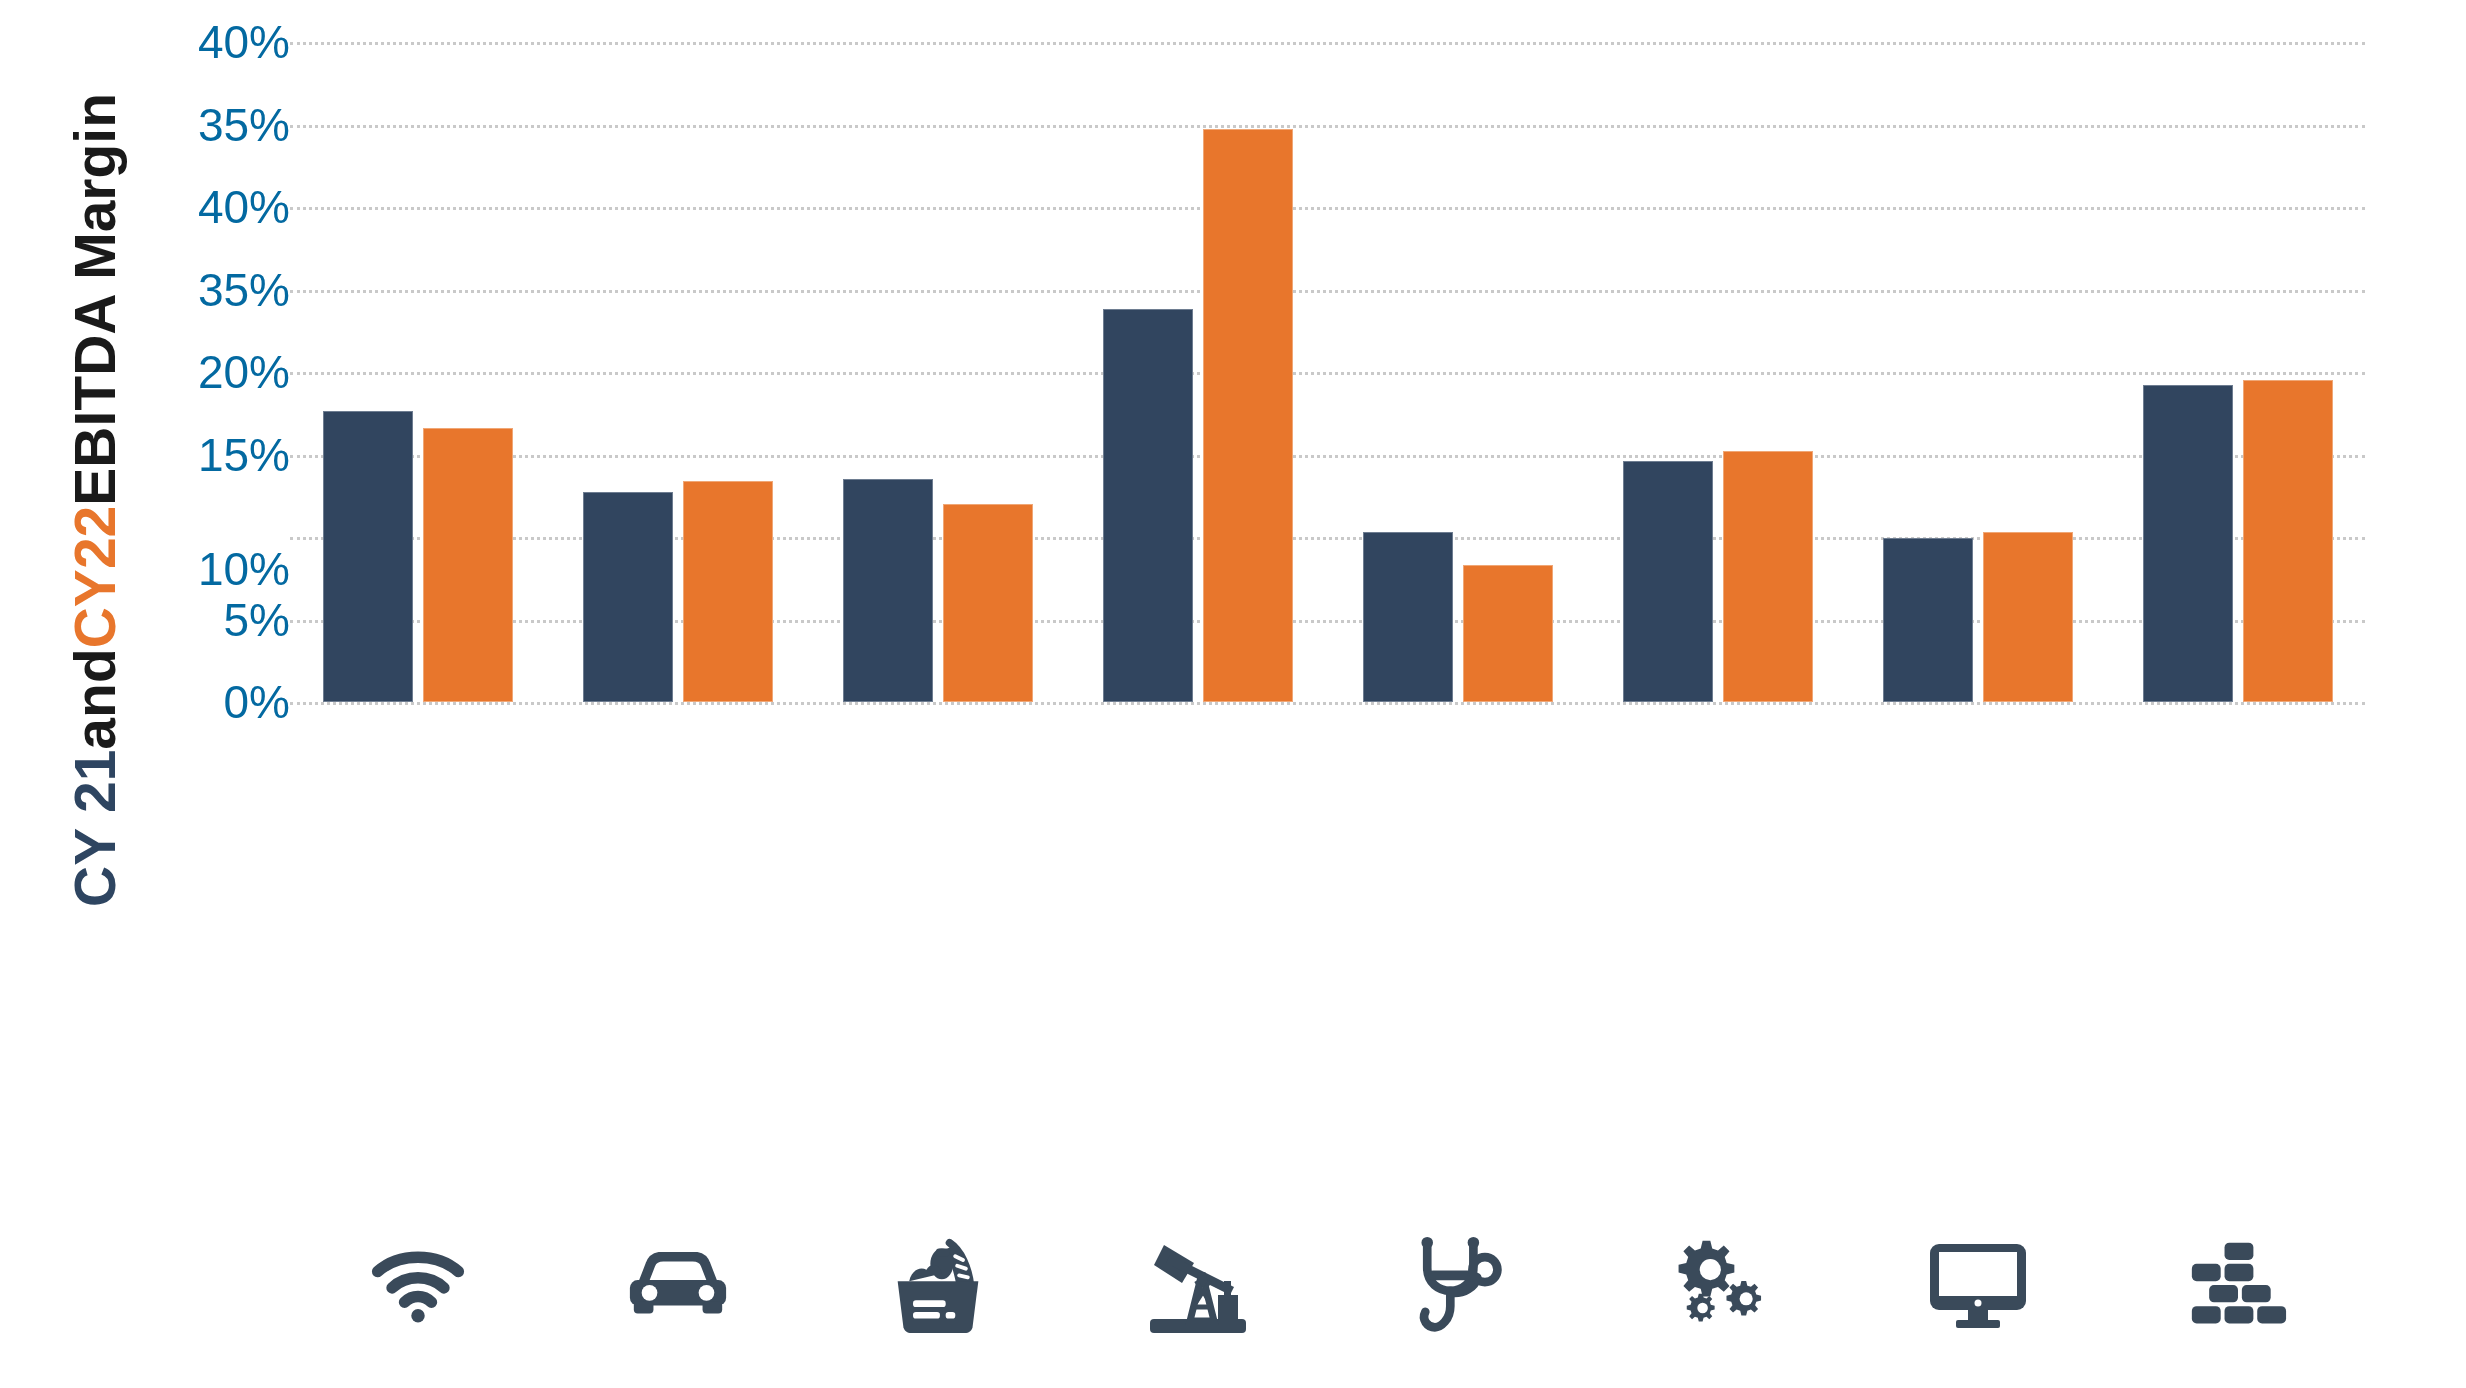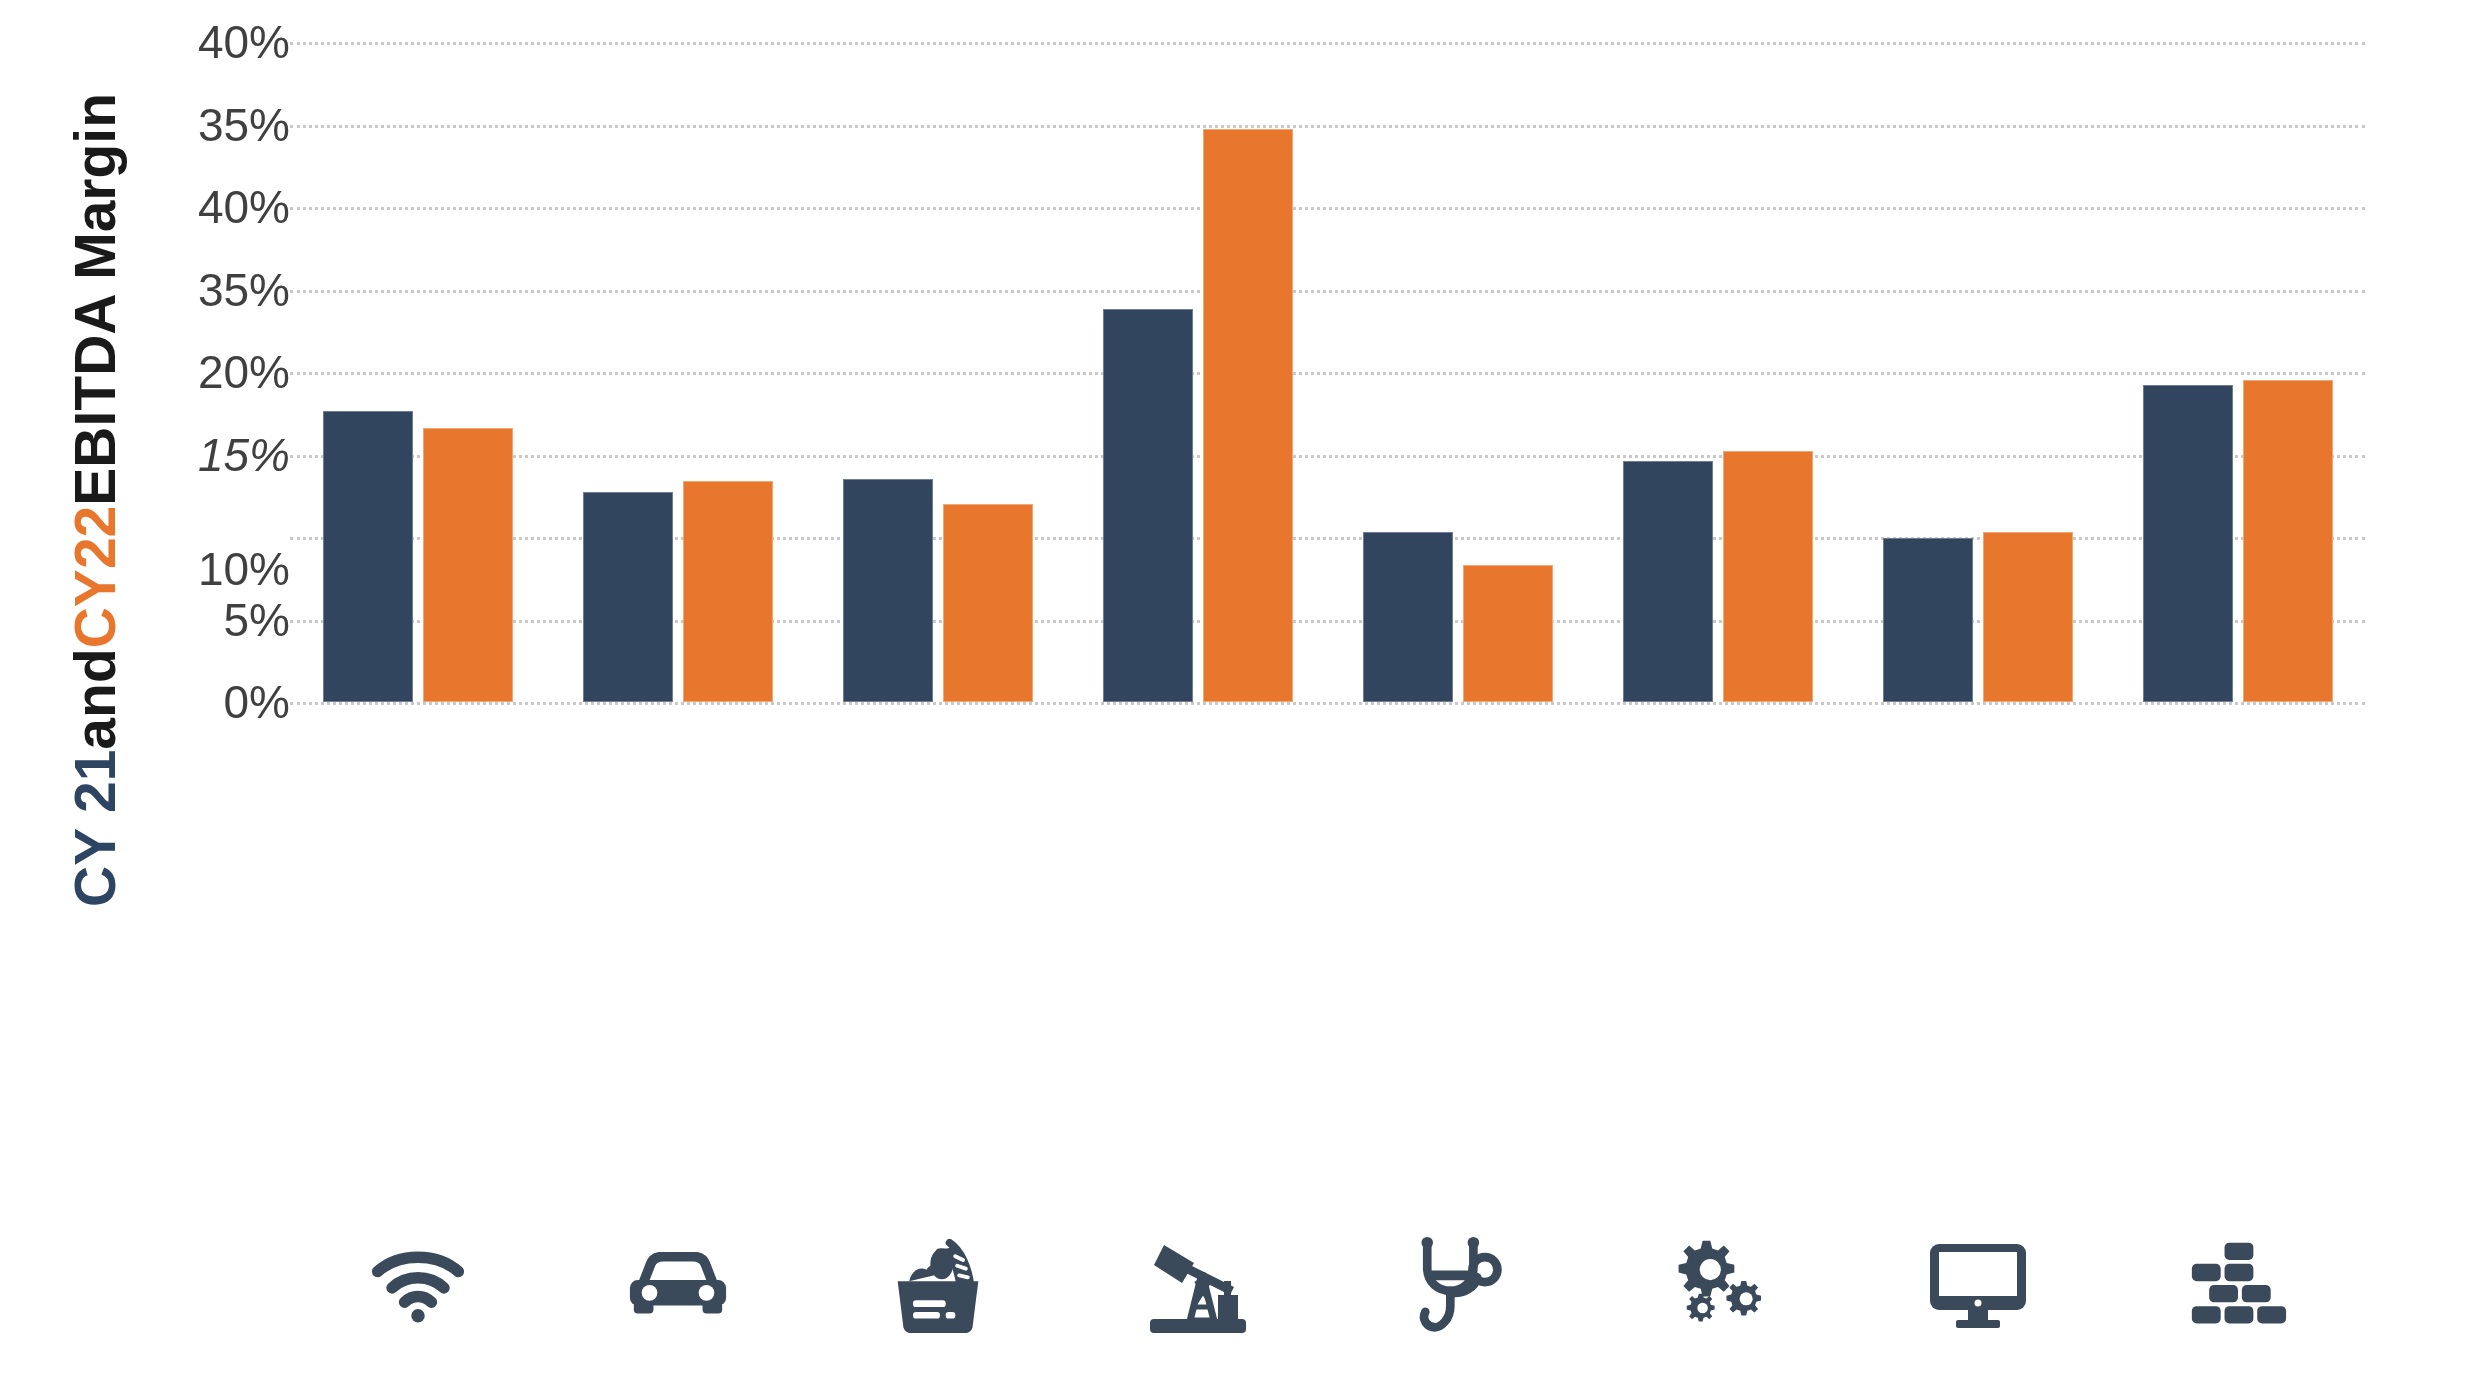--- a/index.html
+++ b/index.html
@@ -34,21 +34,21 @@
     width:2075px; height:660px;
   }
   .gridline{
     position:absolute; left:0; width:100%;
     height:0px;
     border-top:3px dotted #c9c9c9;
   }
   #ticks{position:absolute; left:60px; top:42px; width:230px; height:660px;}
   #ticks .tk{
     position:absolute; right:0; width:230px; text-align:right;
-    font-size:46px; color:#404040; transform:translateY(-50%);
+    font-size:46px; color:#0369a1; transform:translateY(-50%);
   }
 
   
   #bars{
     position:absolute; left:290px; top:42px;
     width:2075px; height:660px;
     display:flex; align-items:flex-end; justify-content:space-between;
   }
   .group{
     height:100%;
@@ -83,21 +83,21 @@
       <span class="yt-cy22">CY22</span>
       <span class="yt-rest"> EBITDA Margin</span>
   </div>
 
   <div id="ticks">
       <div class="tk" style="top: 0px;">40%</div>
       <div class="tk" style="top: 82.5px;">35%</div>
       <div class="tk" style="top: 165px;">40%</div>
       <div class="tk" style="top: 247.5px;">35%</div>
       <div class="tk" style="top: 330px;">20%</div>
-      <div class="tk" style="top: 412.5px; font-style: italic;">15%</div>
+      <div class="tk" style="top: 412.5px;">15%</div>
       <div class="tk" style="top: 495px; margin-top: 32px;">10%</div>
       <div class="tk" style="top: 577.5px;">5%</div>
       <div class="tk" style="top: 660px;">0%</div>
     </div>
 
   <div id="plot">
       <div class="gridline" style="top: 0px;"></div>
       <div class="gridline" style="top: 82.5px;"></div>
       <div class="gridline" style="top: 165px;"></div>
       <div class="gridline" style="top: 247.5px;"></div>

